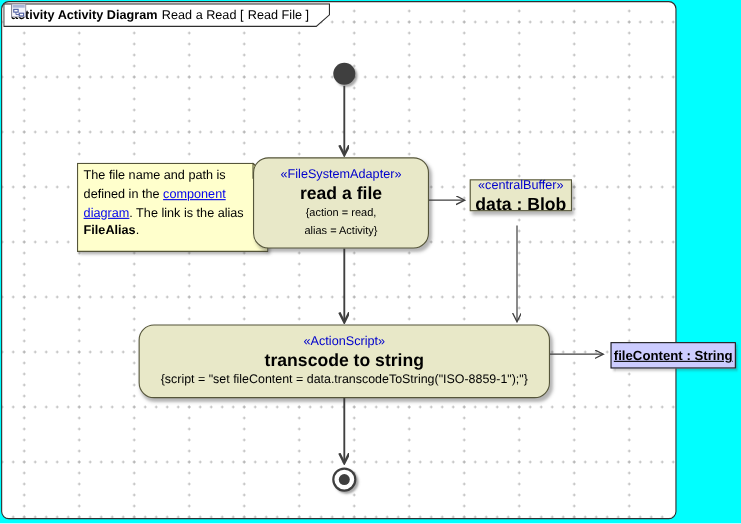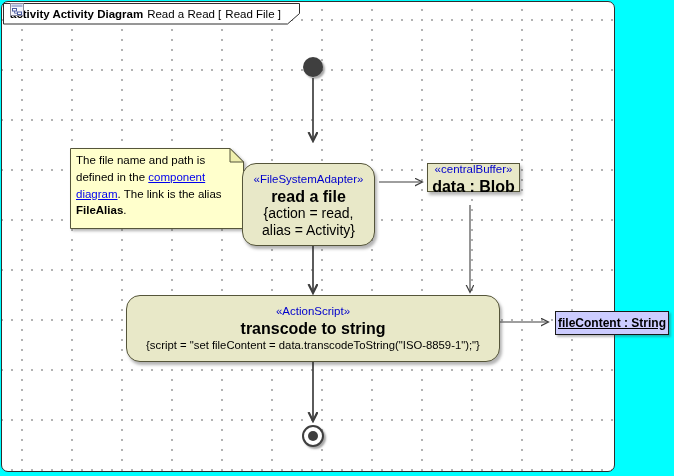--- a/index.html
+++ b/index.html
@@ -28,21 +28,21 @@
   .edges{position:absolute;left:0;top:0;z-index:2;pointer-events:none;}
   .node{
     position:absolute;z-index:3;box-sizing:border-box;
     background:#E8E8C8;border:1px solid #55553a;
     display:flex;flex-direction:column;align-items:center;justify-content:center;
     text-align:center;box-shadow:2px 3px 3px rgba(40,40,40,0.35);
   }
   .rounded{border-radius:14px;}
   .stereotype{color:#0000CC;font-size:11.5px;line-height:17px;}
   .node-name{font-weight:bold;font-size:16px;line-height:17px;color:#000;}
-  .spec{font-size:14px;line-height:17px;color:#000;white-space:nowrap;}
+  .spec{font-size:10px;line-height:17px;color:#000;white-space:nowrap;}
   .initial-node{
     position:absolute;left:303px;top:57px;width:20px;height:20px;border-radius:50%;
     background:#3f3f3f;z-index:3;box-shadow:2px 2px 2px rgba(60,60,60,0.45);
   }
   .final-node{
     position:absolute;left:302px;top:425px;width:18px;height:18px;border-radius:50%;
     background:#fff;border:2px solid #3f3f3f;z-index:3;box-shadow:2px 2px 2px rgba(60,60,60,0.45);
   }
   .final-node .dot{position:absolute;left:4px;top:4px;width:10px;height:10px;border-radius:50%;background:#3f3f3f;}
   .note{position:absolute;left:22px;top:148px;width:174px;height:81px;z-index:3;margin-left:48px;}
@@ -106,21 +106,21 @@
   <div class="note">
     <svg width="174" height="81">
       <path d="M0.5,0.5 H160 L173.5,14 V80.5 H0.5 Z" fill="#FFFFCC" stroke="#55553a"></path>
       <path d="M160,0.5 L160,14 L173.5,14 Z" fill="#efefad" stroke="#55553a"></path>
     </svg>
     <div class="note-text"><span>The file name and path is defined in the </span><span class="note-link">component diagram</span><span>. The link is the alias </span><span class="note-bold">FileAlias</span><span>.</span></div>
   </div>
 
   <div class="initial-node"></div>
 
-  <div class="node rounded" style="left:242px;top:143px;width:133px;height:83px;margin-top:20px;">
+  <div class="node rounded" style="left:230px;top:143px;width:160px;height:83px;">
     <div class="stereotype">«FileSystemAdapter»</div>
     <div class="node-name">read a file</div>
     <div class="spec">{action = read,</div>
     <div class="spec">alias = Activity}</div>
   </div>
 
   <div class="node" style="left:427px;top:163px;width:93px;height:29px;">
     <div class="stereotype">«centralBuffer»</div>
     <div class="node-name">data : Blob</div>
   </div>

